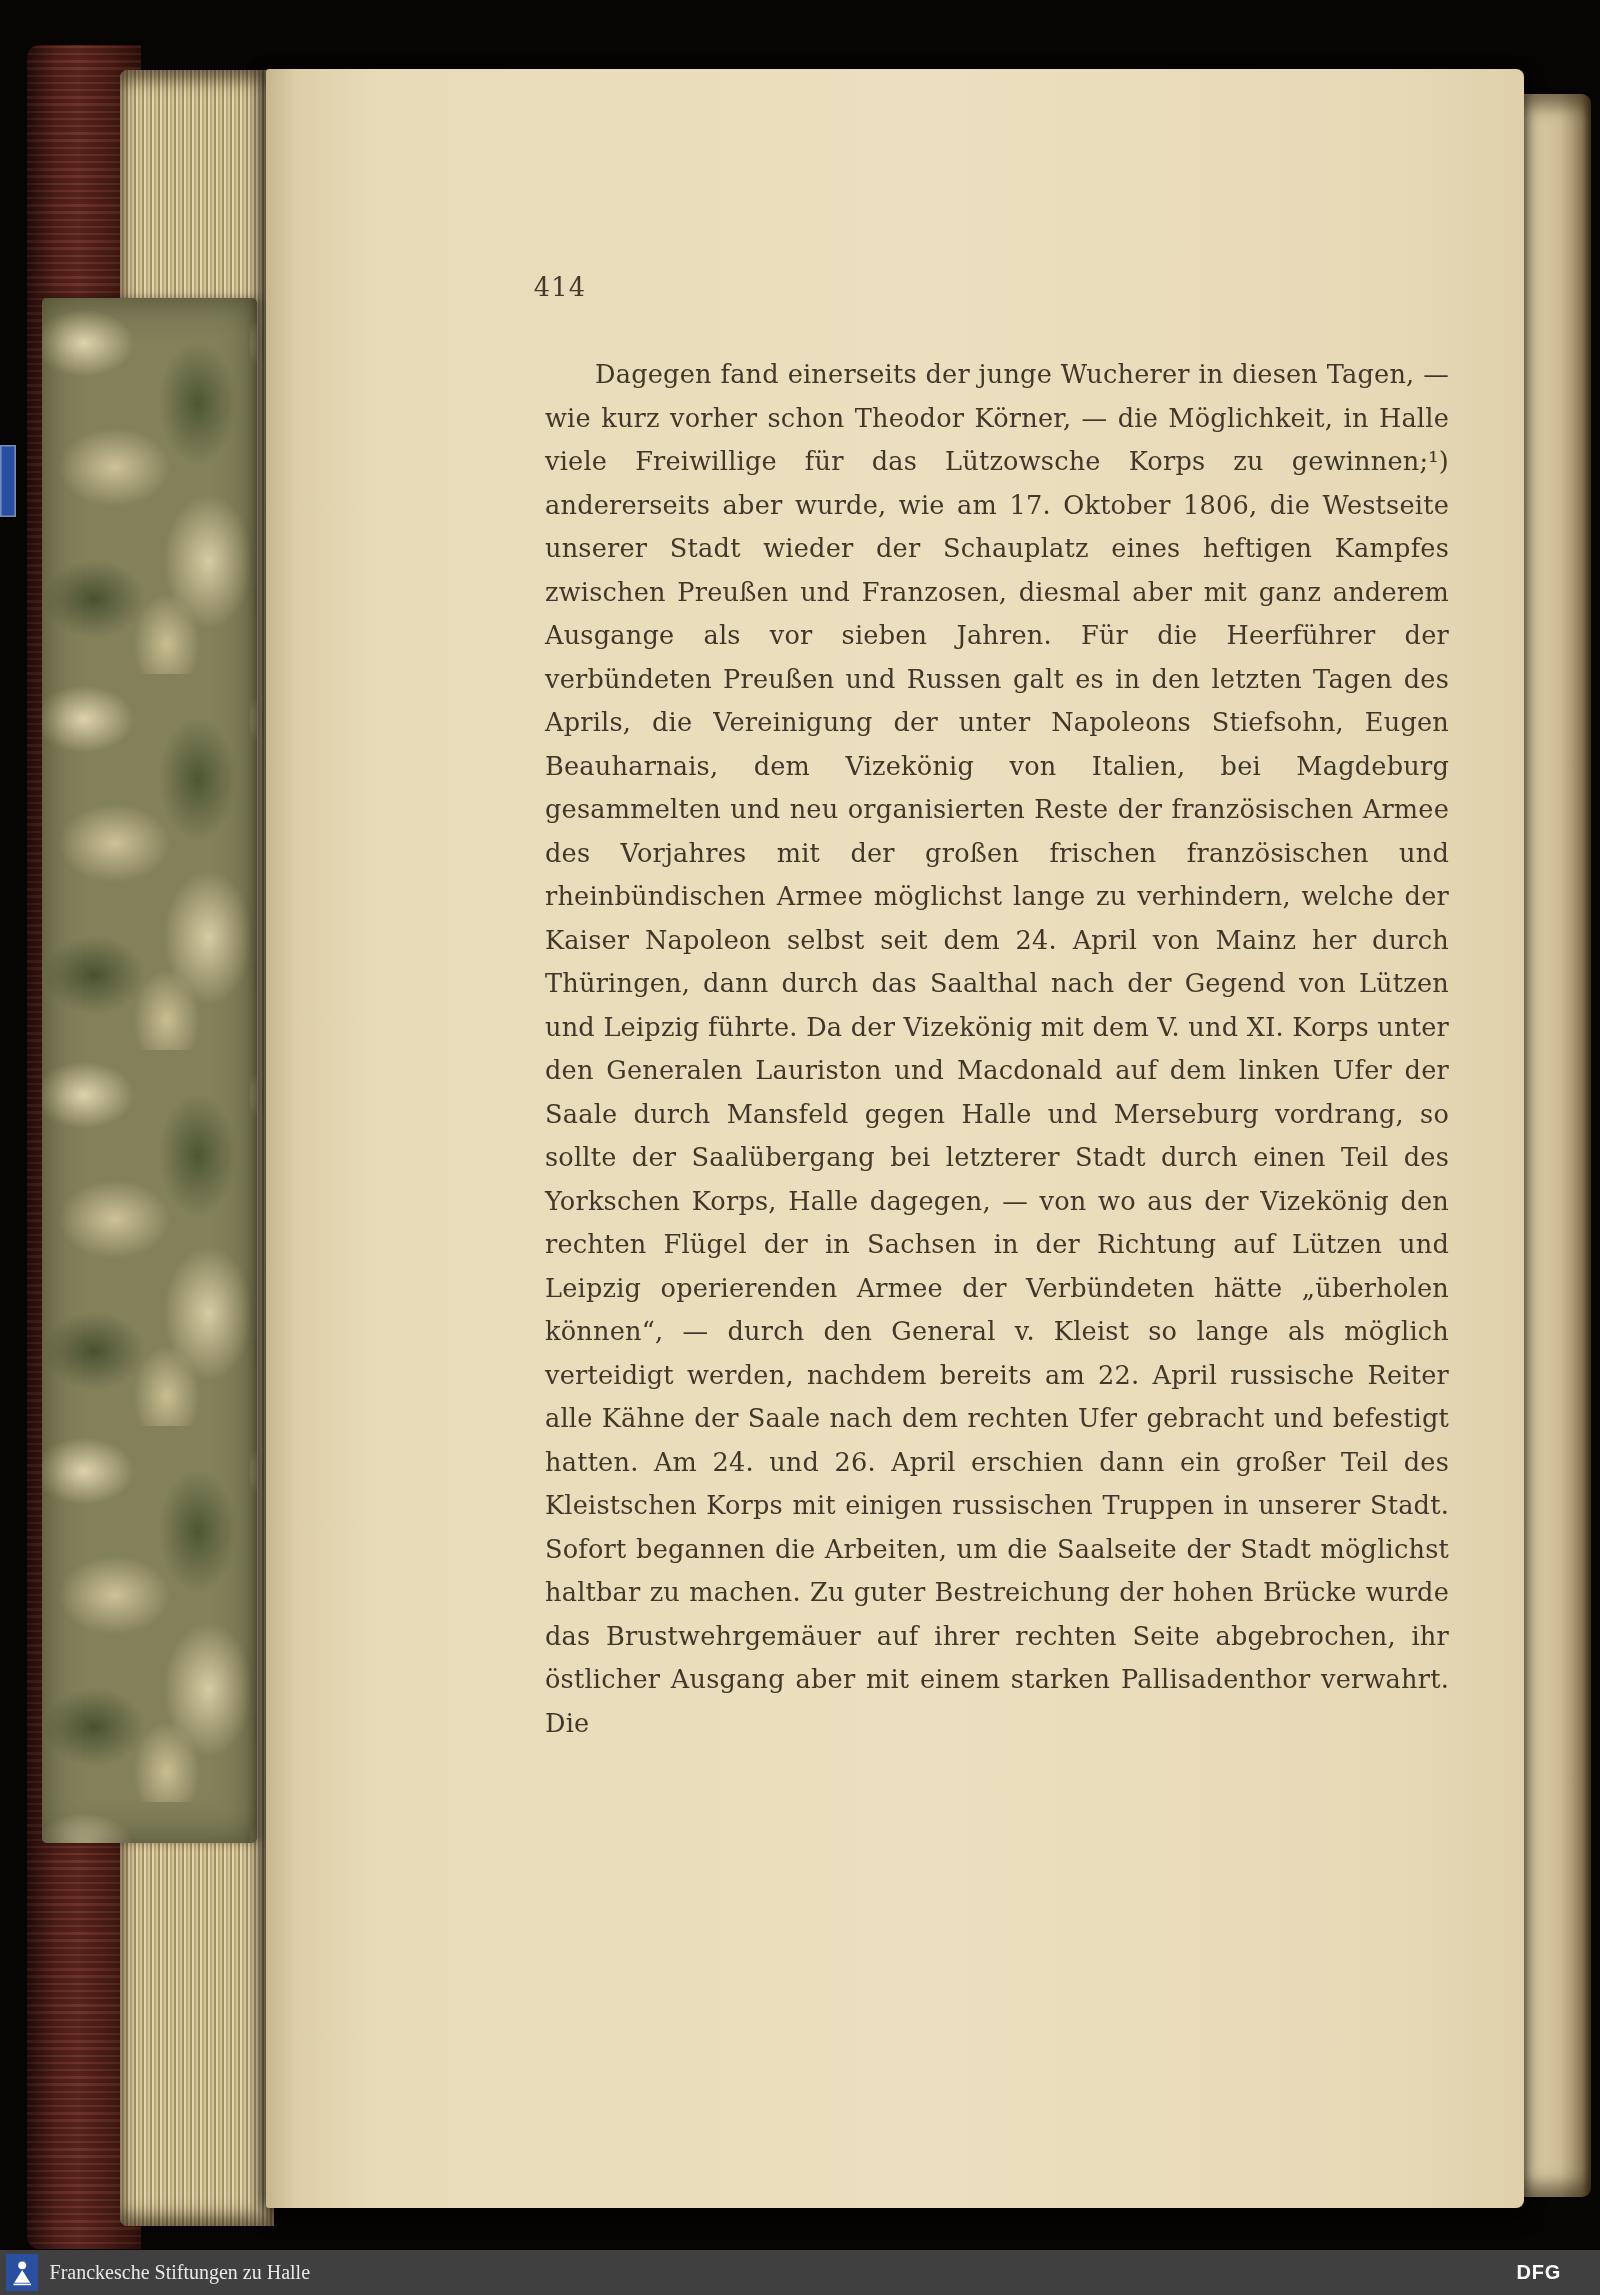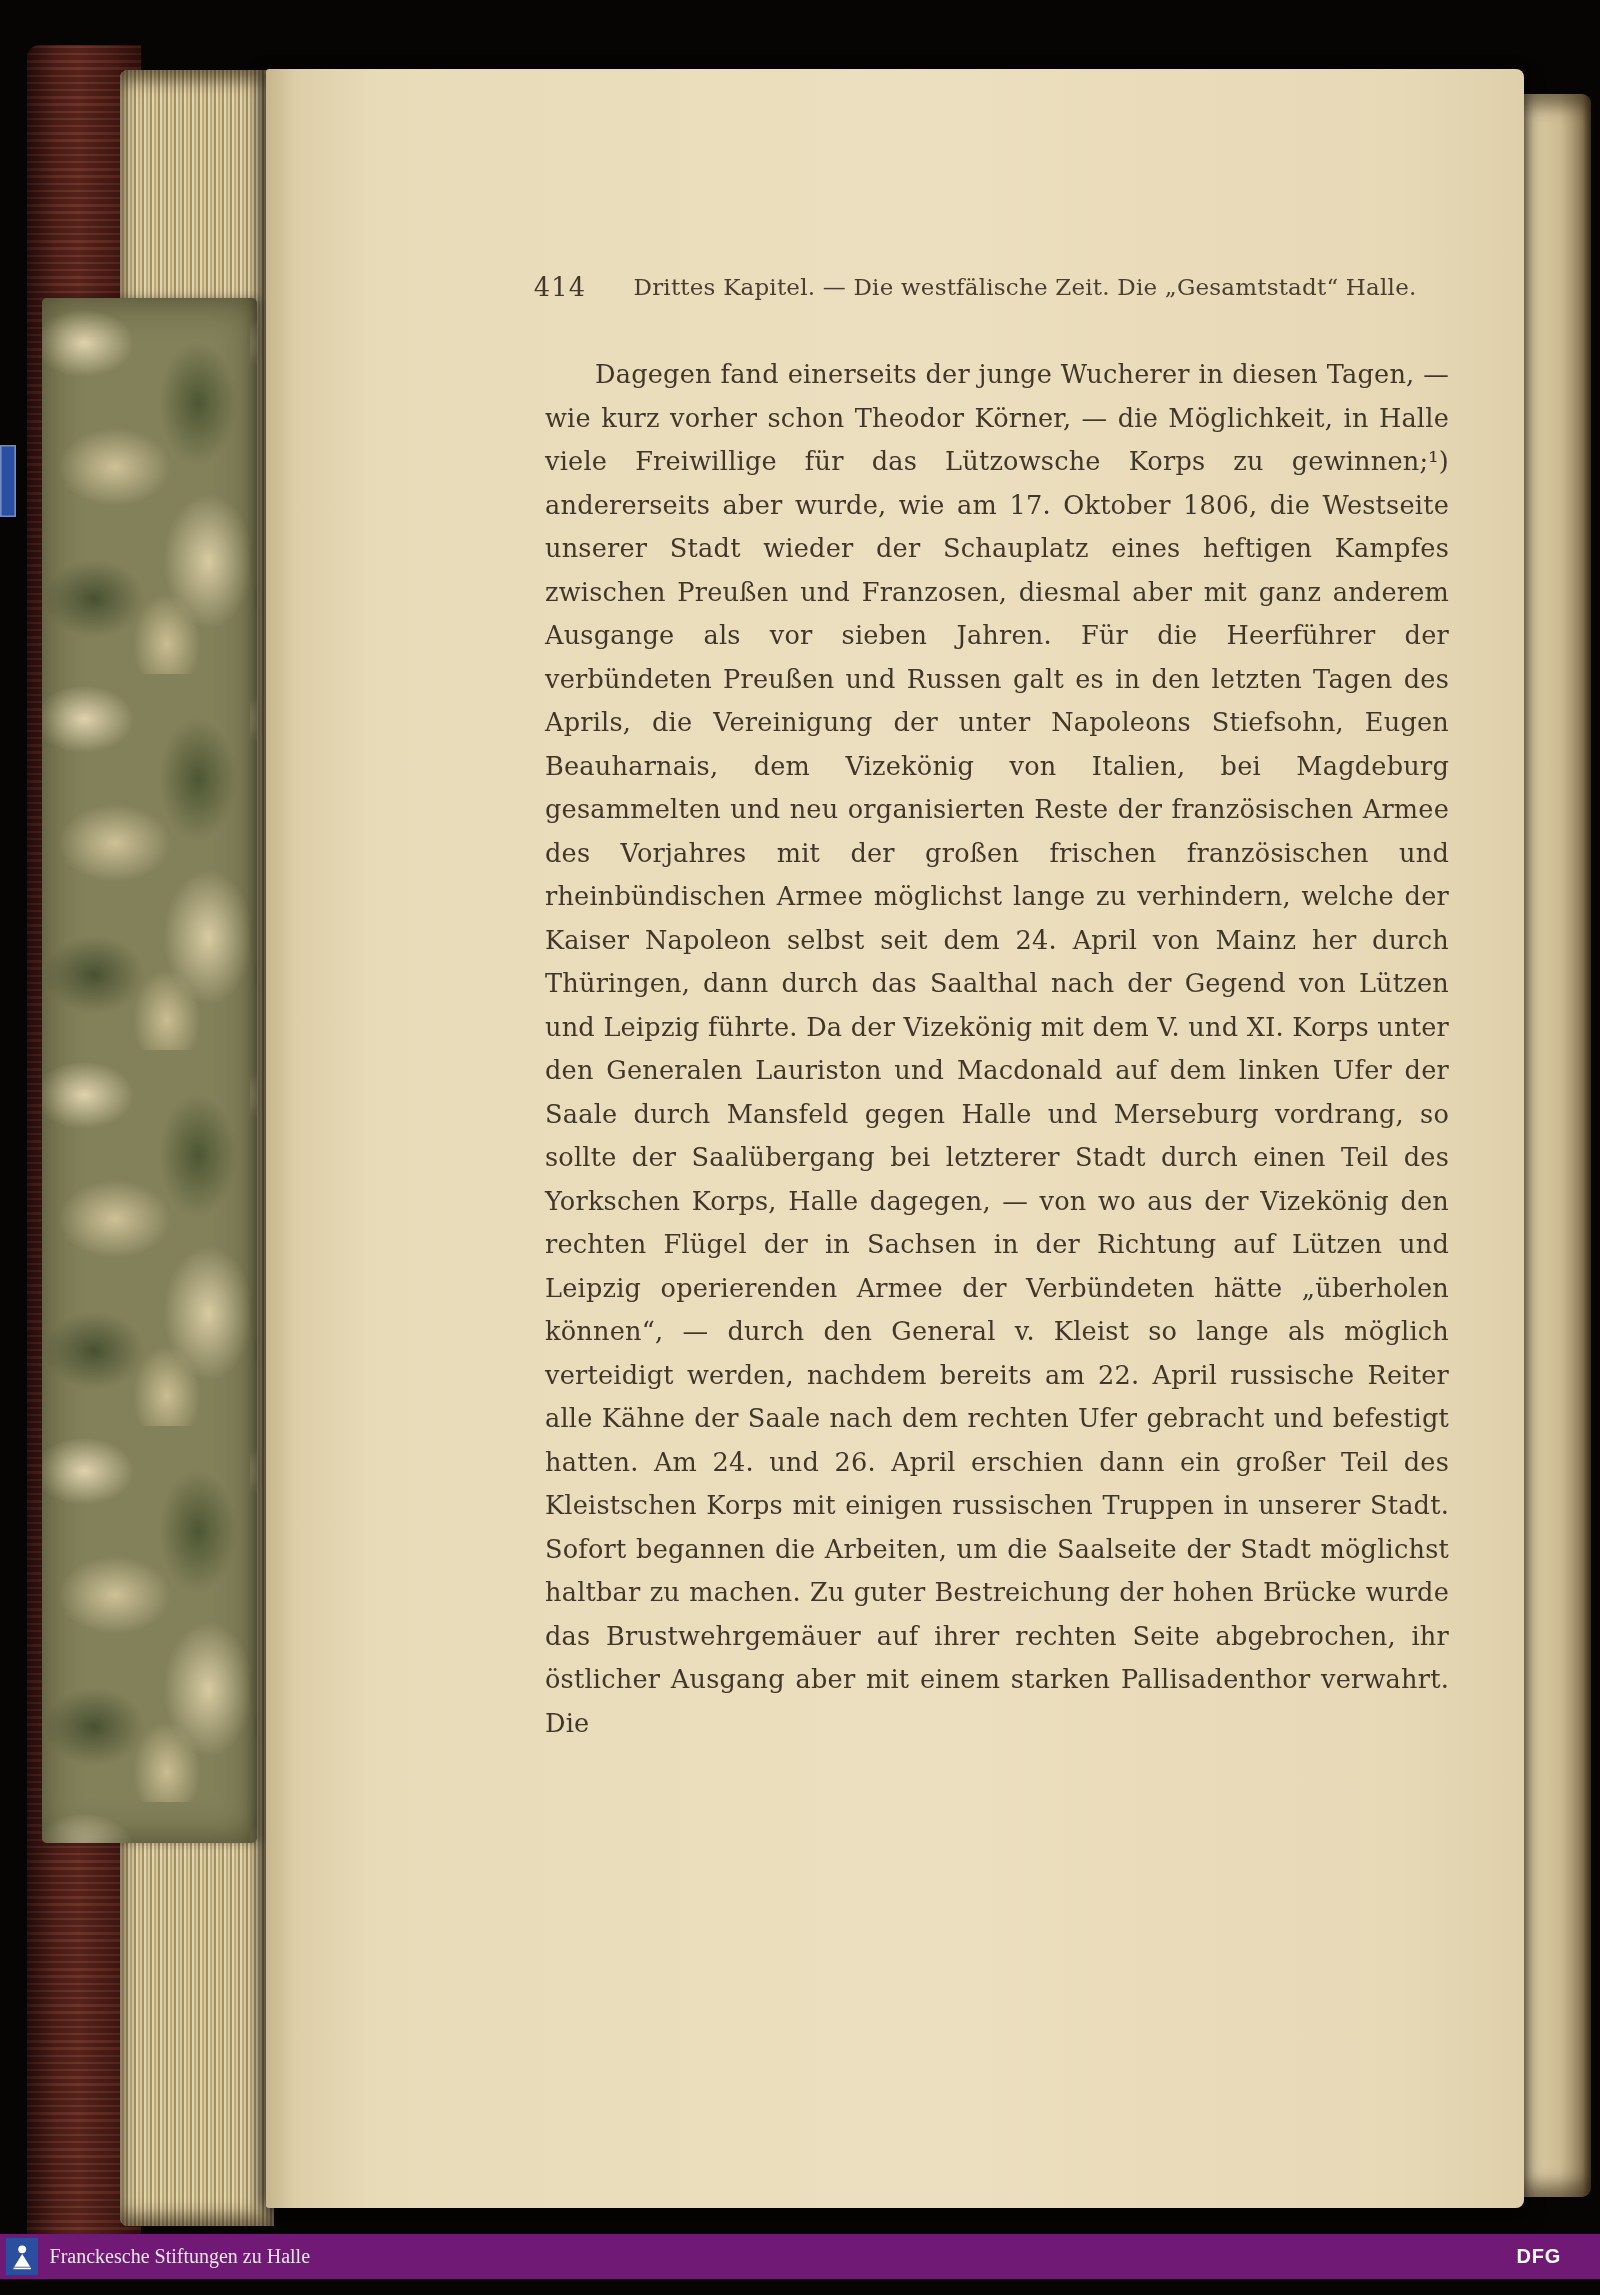--- a/index.html
+++ b/index.html
@@ -50,21 +50,21 @@
   .pagenum{position:absolute;left:4.8px;top:-1.6px;font-size:25.6px;letter-spacing:1.2px;}
   .running{display:block;text-align:center;padding-left:56px;letter-spacing:0.2px;color:#4a3e30;}
 
   .bodytext{margin:16px;font-size:25.6px;line-height:1.70;text-align:justify;text-indent:50px;
     letter-spacing:0.2px;color:#41362a;}
 
   .footnote{margin:35px 0 0 0;font-size:21.6px;line-height:1.55;text-align:justify;text-indent:43px;
     color:#463b2e;}
 
   
-  .footer-bar{position:absolute;left:0;bottom:16px;width:100%;height:45px;background:#701a75;
+  .footer-bar{position:absolute;left:0;bottom:0;width:100%;height:45px;background:#404040;
     display:flex;align-items:center;justify-content:space-between;box-sizing:border-box;padding:0 22.4px 0 6.4px;}
   .footer-left{display:flex;align-items:center;gap:11.2px;}
   .fs-logo{width:32px;height:37px;background:#2a4fa0;display:flex;align-items:center;justify-content:center;}
   .fs-logo svg{display:block;}
   .lib-name{color:#e9e9e9;font-size:20px;font-family:"Liberation Serif", serif;}
   .dfg{color:#ffffff;font-size:20px;font-weight:bold;font-family:"Liberation Sans", sans-serif;
     letter-spacing:0.8px;margin-right:17.6px;}
 </style>
 </head>
 <body>
@@ -75,21 +75,20 @@
   <div class="page-edges"></div>
   <div class="marbled"></div>
   <div class="watermark"></div>
   <div class="under-page"></div>
 
   <div class="page">
     <div class="page-inner">
 
       <div class="header-row">
         <span class="pagenum">414</span>
-        <span class="running">Drittes Kapitel. — Die westfälische Zeit. Die „Gesamtstadt“ Halle.</span>
       </div>
 
       <p class="bodytext">Dagegen fand einerseits der junge Wucherer in diesen Tagen, — wie kurz vorher schon Theodor Körner, — die Möglichkeit, in Halle viele Freiwillige für das Lützowsche Korps zu gewinnen;¹) andererseits aber wurde, wie am 17. Oktober 1806, die Westseite unserer Stadt wieder der Schauplatz eines heftigen Kampfes zwischen Preußen und Franzosen, diesmal aber mit ganz anderem Ausgange als vor sieben Jahren. Für die Heerführer der verbündeten Preußen und Russen galt es in den letzten Tagen des Aprils, die Vereinigung der unter Napoleons Stiefsohn, Eugen Beauharnais, dem Vizekönig von Italien, bei Magdeburg gesammelten und neu organisierten Reste der französischen Armee des Vorjahres mit der großen frischen französischen und rheinbündischen Armee möglichst lange zu verhindern, welche der Kaiser Napoleon selbst seit dem 24. April von Mainz her durch Thüringen, dann durch das Saalthal nach der Gegend von Lützen und Leipzig führte. Da der Vizekönig mit dem V. und XI. Korps unter den Generalen Lauriston und Macdonald auf dem linken Ufer der Saale durch Mansfeld gegen Halle und Merseburg vordrang, so sollte der Saalübergang bei letzterer Stadt durch einen Teil des Yorkschen Korps, Halle dagegen, — von wo aus der Vizekönig den rechten Flügel der in Sachsen in der Richtung auf Lützen und Leipzig operierenden Armee der Verbündeten hätte „überholen können“, — durch den General v. Kleist so lange als möglich verteidigt werden, nachdem bereits am 22. April russische Reiter alle Kähne der Saale nach dem rechten Ufer gebracht und befestigt hatten. Am 24. und 26. April erschien dann ein großer Teil des Kleistschen Korps mit einigen russischen Truppen in unserer Stadt. Sofort begannen die Arbeiten, um die Saalseite der Stadt möglichst haltbar zu machen. Zu guter Bestreichung der hohen Brücke wurde das Brustwehrgemäuer auf ihrer rechten Seite abgebrochen, ihr östlicher Ausgang aber mit einem starken Pallisadenthor verwahrt. Die</p>
 
 
     </div>
   </div>
 
   <div class="footer-bar">
     <div class="footer-left">

